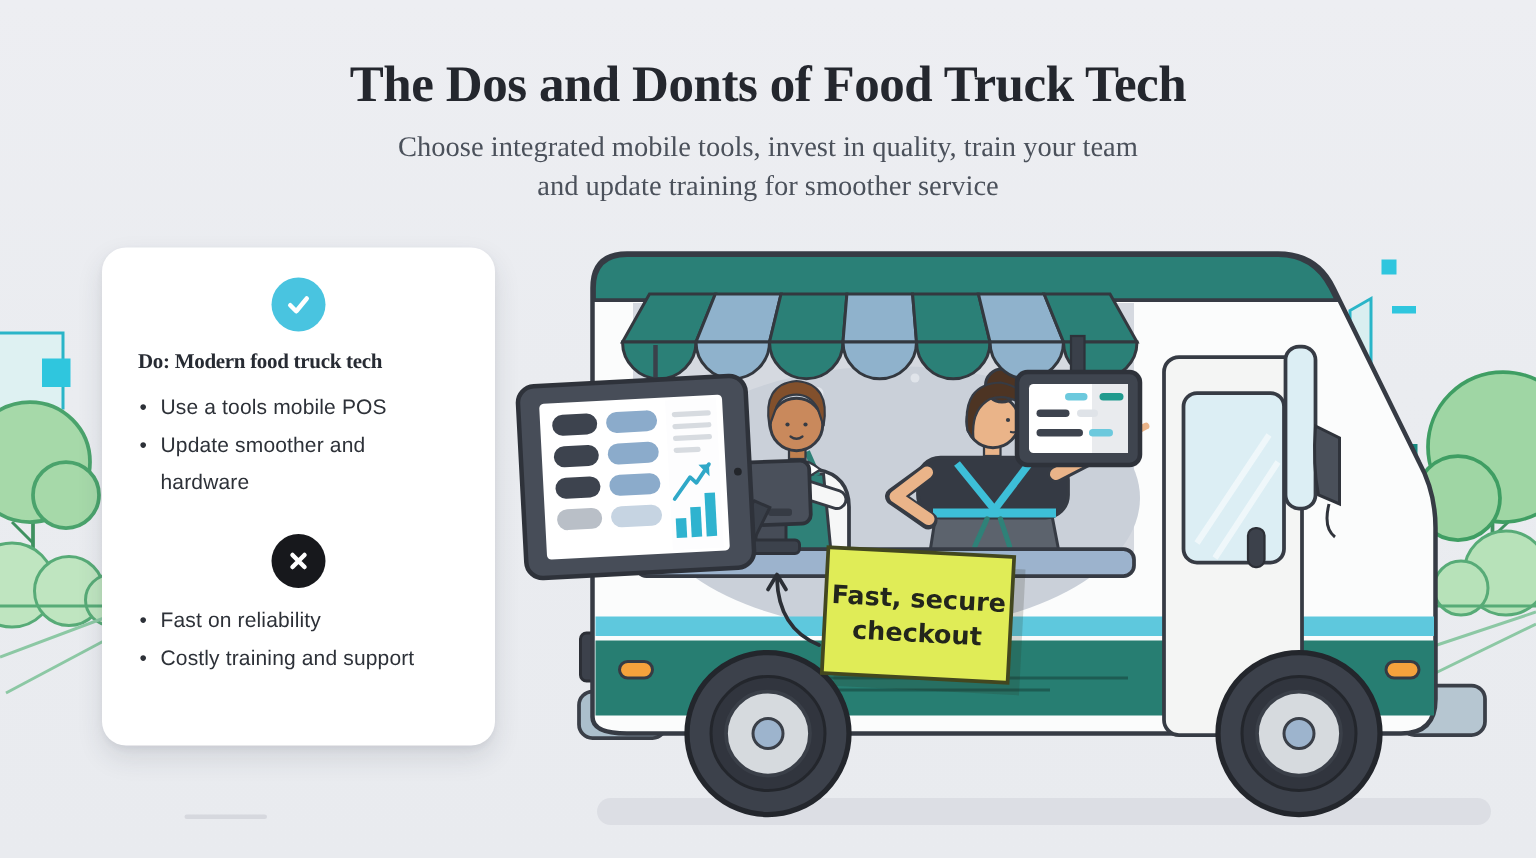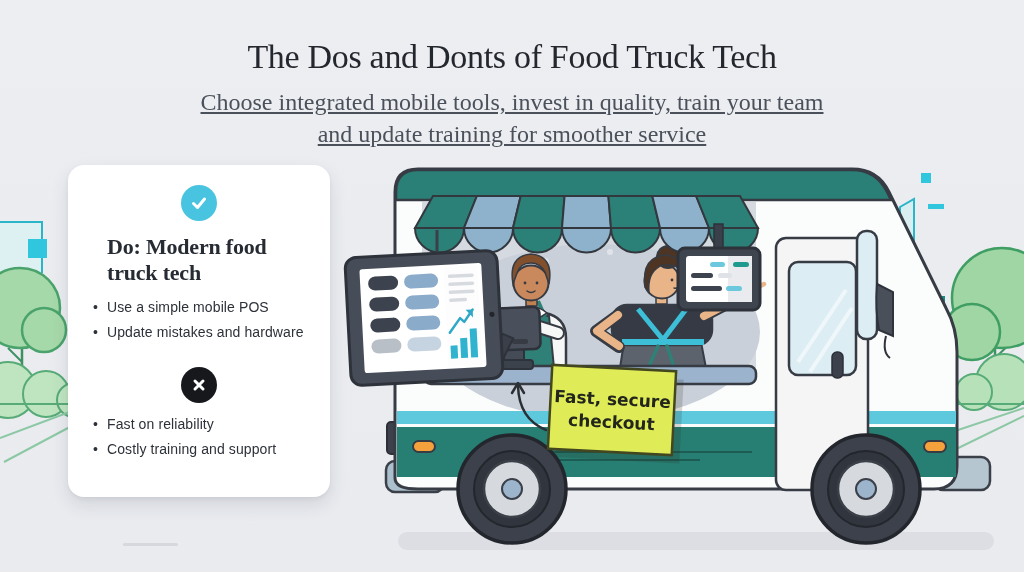--- a/index.html
+++ b/index.html
@@ -6,39 +6,39 @@
   .stage{
     position:relative;width:1024px;height:572px;overflow:hidden;
     background:linear-gradient(180deg,#edeef2 0%,#eaecf0 45%,#e9ebef 100%);
     font-family:"Liberation Sans",sans-serif;
   }
   svg text{user-select:none;}
   .scene{position:absolute;left:0;top:0;}
   .header{position:absolute;left:0;top:0;width:100%;text-align:center;z-index:3;}
   .title{
     margin:38px 0 0 0;font-family:"Liberation Serif","DejaVu Serif",serif;
-    font-size:34px;font-weight:400;color:#24272e;letter-spacing:-.3px;
+    font-size:34px;font-weight:700;color:#24272e;letter-spacing:-.3px;
   }
   .subtitle{
     margin:10px auto 16px auto;width:640px;
     font-family:"Liberation Serif","DejaVu Serif",serif;
-    font-size:24px;line-height:1.35;color:#4b515b;text-decoration:underline;
+    font-size:19px;line-height:1.35;color:#4b515b;
   }
   .card{
     position:absolute;left:68px;top:165px;width:262px;height:332px;z-index:4;
     background:#ffffff;border-radius:16px;box-sizing:border-box;
     box-shadow:0 8px 18px rgba(45,50,65,.12),0 2px 4px rgba(45,50,65,.06);
     padding:20px 24px;
   }
   .badge{width:36px;height:36px;border-radius:50%;margin:0 auto;display:flex;align-items:center;justify-content:center;}
   .badge.check{background:#49c4e0;}
   .badge.cross{background:#17181c;margin-top:22px;}
   .card h2{
-    margin:13px 0 0 15px;font-family:"Liberation Serif","DejaVu Serif",serif;
-    font-size:22px;font-weight:700;color:#272b33;letter-spacing:-.2px;
+    margin:13px 0 0 0;font-family:"Liberation Serif","DejaVu Serif",serif;
+    font-size:14px;font-weight:700;color:#272b33;letter-spacing:-.2px;
   }
   .card ul{list-style:none;margin:9px 0 0 0;padding:0;}
   .card li{
     position:relative;padding-left:15px;font-size:14px;color:#2d3138;
     line-height:25px;letter-spacing:.1px;
   }
   .card li::before{content:"•";position:absolute;left:1px;color:#2d3138;}
 </style>
 </head>
 <body>
@@ -277,22 +277,22 @@
 </div>
 
 <div class="card">
   <div class="badge check">
     <svg width="18" height="18" viewBox="0 0 18 18">
       <polyline points="3.5,9.5 7.5,13.5 14.5,5" fill="none" stroke="#ffffff" stroke-width="3" stroke-linecap="round" stroke-linejoin="round"></polyline>
     </svg>
   </div>
   <h2>Do: Modern food truck tech</h2>
   <ul>
-    <li>Use a simple mobile POS</li>
-    <li>Update mistakes and hardware</li>
+    <li>Use a tools mobile POS</li>
+    <li>Update smoother and hardware</li>
   </ul>
 
   <div class="badge cross">
     <svg width="16" height="16" viewBox="0 0 16 16">
       <path d="M4,4 L12,12 M12,4 L4,12" stroke="#ffffff" stroke-width="3" stroke-linecap="round"></path>
     </svg>
   </div>
   <ul>
     <li>Fast on reliability</li>
     <li>Costly training and support</li>

